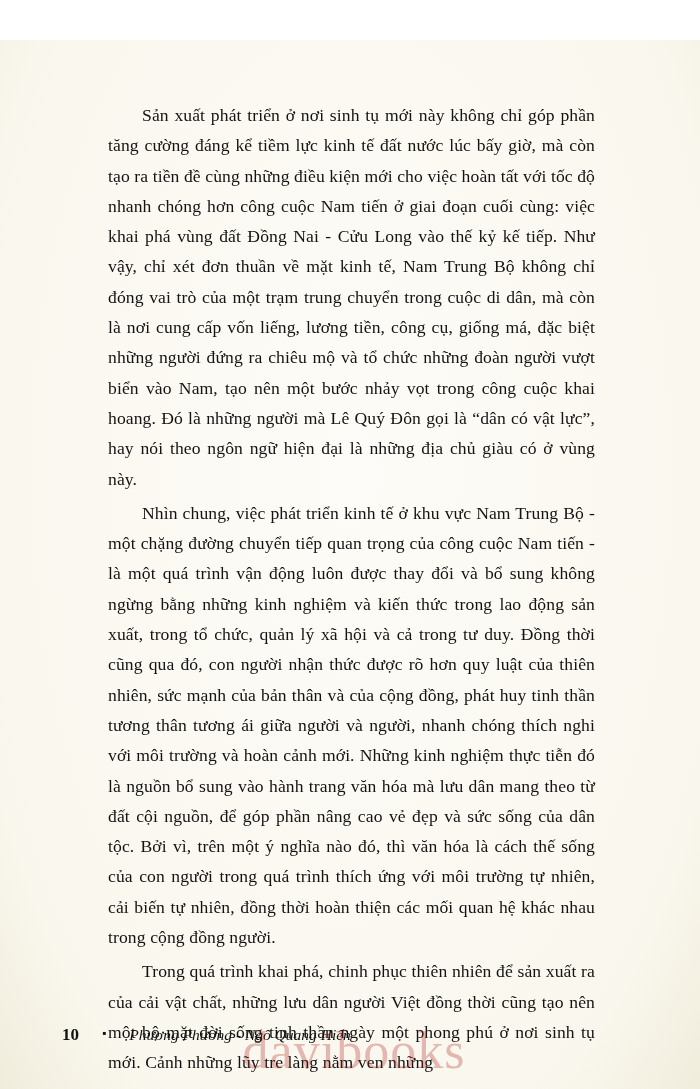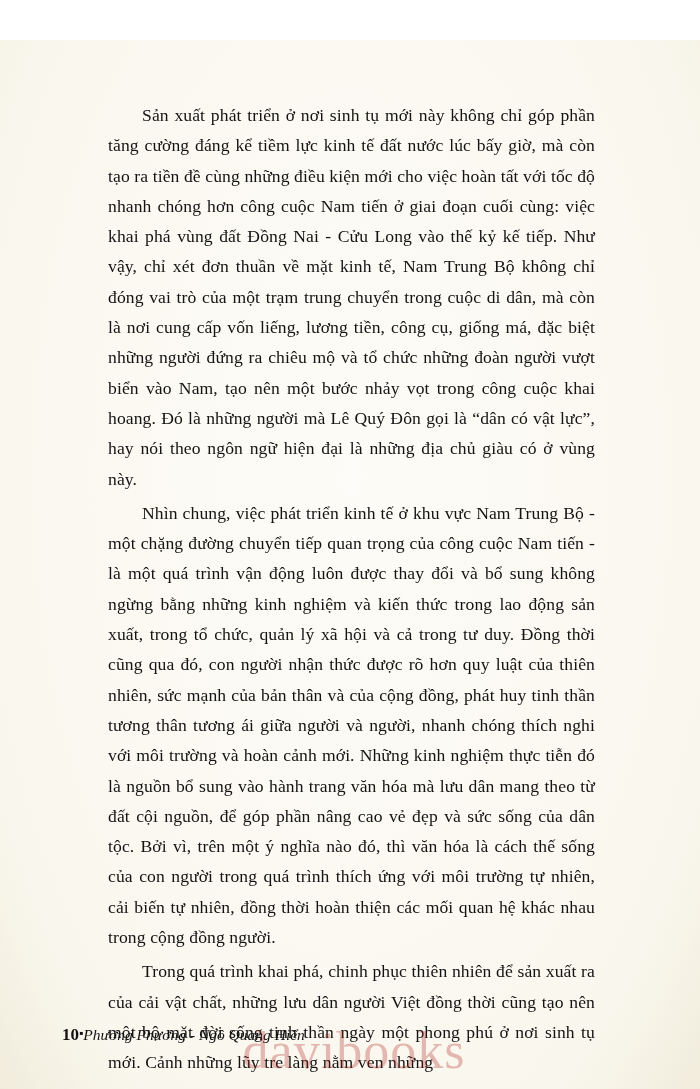--- a/index.html
+++ b/index.html
@@ -44,21 +44,21 @@
     font-family: "Liberation Serif", serif;
     letter-spacing: 0.1px;
   }
   .footer {
     position: absolute;
     left: 62px;
     top: 985px;
     z-index: 4;
     display: flex;
     align-items: baseline;
-    gap: 0;
+    gap: 23px;
     color: #121212;
   }
   .folio {
     font-size: 17px;
     font-weight: bold;
     font-family: "Liberation Serif", serif;
   }
   .folio-sep {
     font-size: 12px;
     line-height: 1;

